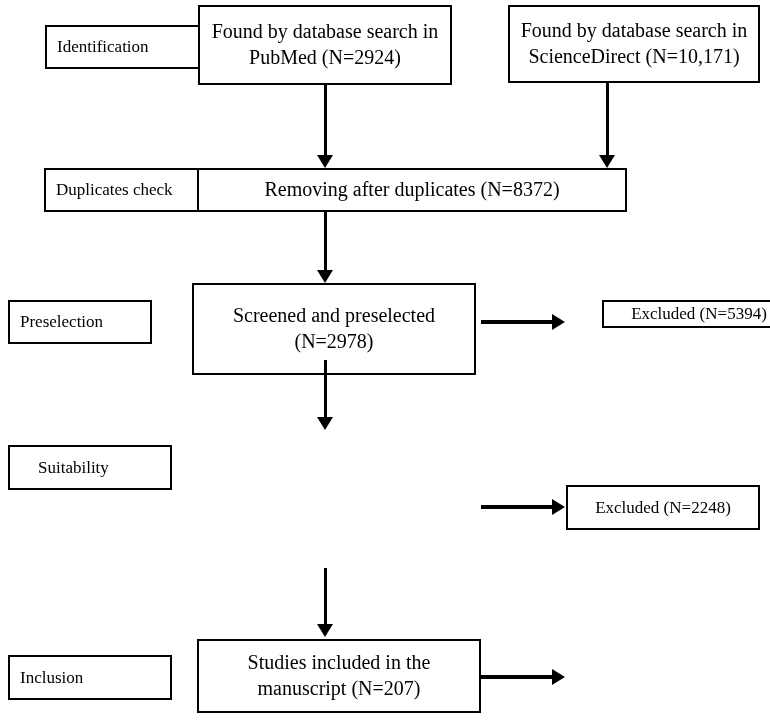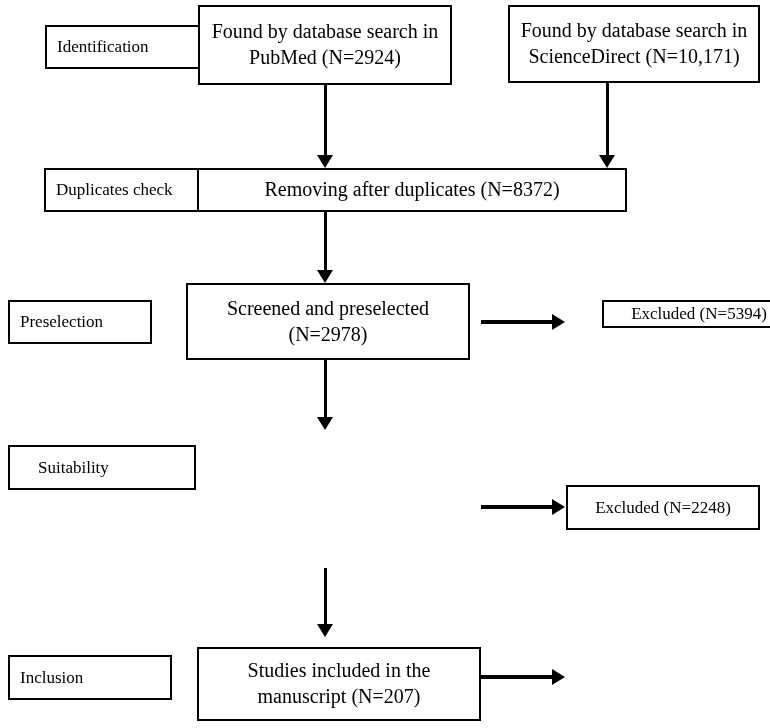--- a/index.html
+++ b/index.html
@@ -88,44 +88,44 @@
 
   <div class="box stage-label" style="left:8px; top:168px; width:164px; height:44px;margin-left:36px;">Duplicates check</div>
 
   <div class="box" style="left:197px; top:168px; width:430px; height:44px;">Removing after duplicates (N=8372)</div>
 
   <div class="conn v-line" style="left:324px; top:212px; height:60px;"></div>
   <div class="arrow-down" style="left:317px; top:270px;"></div>
 
   <div class="box stage-label" style="left:8px; top:300px; width:144px; height:44px;">Preselection</div>
 
-  <div class="box" style="left:186px; top:283px; width:284px; height:77px;">Screened and preselected
+  <div class="box" style="left:192px; top:283px; width:284px; height:92px;">Screened and preselected
 (N=2978)</div>
 
   <div class="conn h-line" style="left:481px; top:320px; width:74px;"></div>
   <div class="arrow-right" style="left:552px; top:314px;"></div>
 
   <div class="box excluded-box" style="left:566px; top:300px; width:194px; height:28px;margin-left:36px;">Excluded (N=5394)</div>
 
   <div class="conn v-line" style="left:324px; top:360px; height:60px;"></div>
   <div class="arrow-down" style="left:317px; top:417px;"></div>
 
-  <div class="box stage-label" style="left:8px; top:445px; width:188px; height:45px;padding-left:28px;">Suitability</div>
+  <div class="box stage-label" style="left:8px; top:445px; width:164px; height:45px;padding-left:28px;">Suitability</div>
 
 
   <div class="conn h-line" style="left:481px; top:505px; width:74px;"></div>
   <div class="arrow-right" style="left:552px; top:499px;"></div>
 
   <div class="box excluded-box" style="left:566px; top:485px; width:194px; height:45px;text-align:center;">Excluded (N=2248)</div>
 
   <div class="conn v-line" style="left:324px; top:568px; height:58px;"></div>
   <div class="arrow-down" style="left:317px; top:624px;"></div>
 
   <div class="box stage-label" style="left:8px; top:655px; width:164px; height:45px;">Inclusion</div>
 
-  <div class="box" style="left:197px; top:639px; width:284px; height:74px;margin-top:8px;">Studies included in the
+  <div class="box" style="left:197px; top:639px; width:284px; height:74px;">Studies included in the
 manuscript (N=207)</div>
 
   <div class="conn h-line" style="left:481px; top:675px; width:74px;"></div>
   <div class="arrow-right" style="left:552px; top:669px;"></div>
 
 
 </div>
 
 </body></html>

